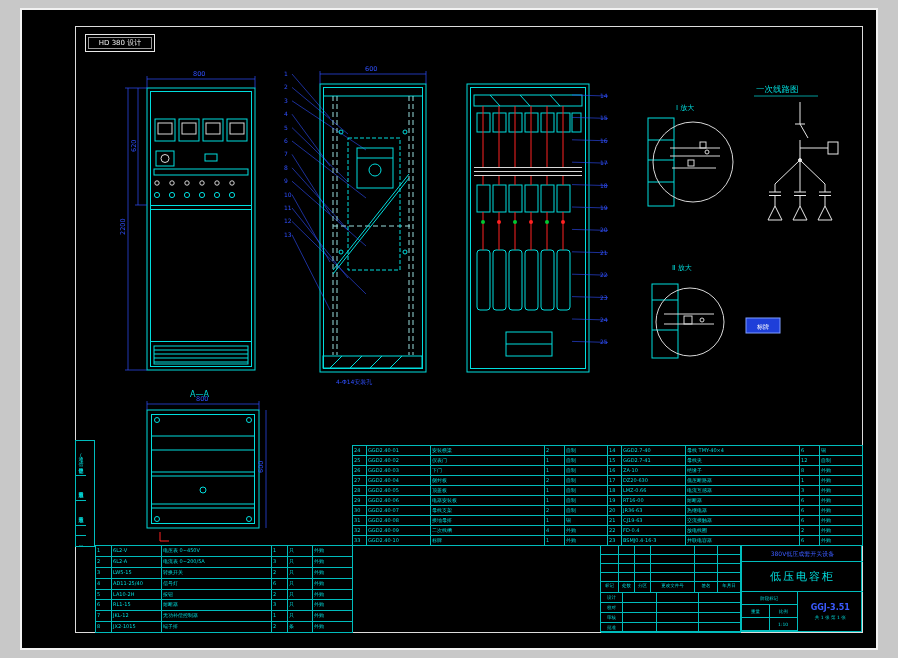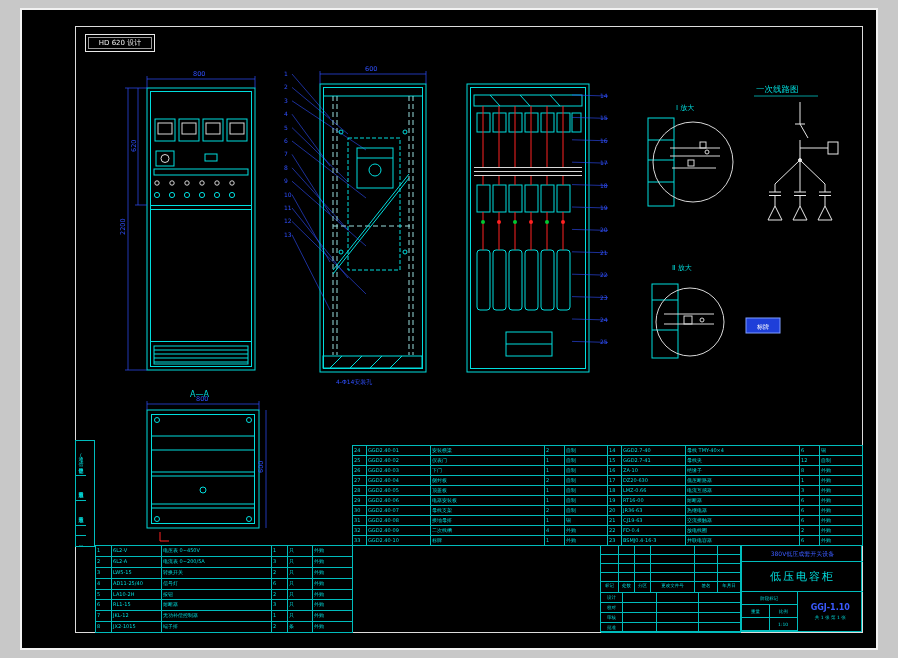--- a/index.html
+++ b/index.html
@@ -34,21 +34,21 @@
   #margin-fields{position:absolute;left:75px;top:440px;width:20px;z-index:4;border:1px solid #00bcbc;background:#000}
   .mcell{border-bottom:1px solid #00bcbc;color:#00dede;font-size:5px;writing-mode:vertical-rl;text-orientation:upright;display:flex;align-items:center;justify-content:center;overflow:hidden;line-height:10px}
   .mcell:last-child{border-bottom:none}
 </style>
 </head>
 <body>
 
 <div class="stage">
   <div class="sheet"></div>
   <div class="inner-frame"></div>
-  <div class="tag-box"><span>HD 620 设计</span></div>
+  <div class="tag-box"><span>HD 380 设计</span></div>
 
   <svg class="draw" width="898" height="658" viewBox="0 0 898 658">
 
     <g stroke="#00dede" fill="none" stroke-width="1">
       <rect x="147" y="88" width="108" height="282"></rect>
       <rect x="150.5" y="91.5" width="101" height="275"></rect>
       <line x1="150" y1="205.5" x2="252" y2="205.5"></line>
       <line x1="150" y1="209.5" x2="252" y2="209.5"></line>
       <line x1="150" y1="341.5" x2="252" y2="341.5"></line>
       <rect x="155" y="119" width="20" height="22"></rect>
@@ -628,19 +628,19 @@
           <div class="tb-mini-row">
               <span>重量</span>
               <span>比例</span>
             </div>
           <div class="tb-mini-row">
               <span></span>
               <span>1:10</span>
             </div>
         </div>
         <div class="tb-no">
-          <div class="tb-no-val">GGJ-1.10</div>
+          <div class="tb-no-val">GGJ-3.51</div>
           <div class="tb-sheet">共 1 张  第 1 张</div>
         </div>
       </div>
     </div>
   </div>
 </div>
 
 </body></html>

